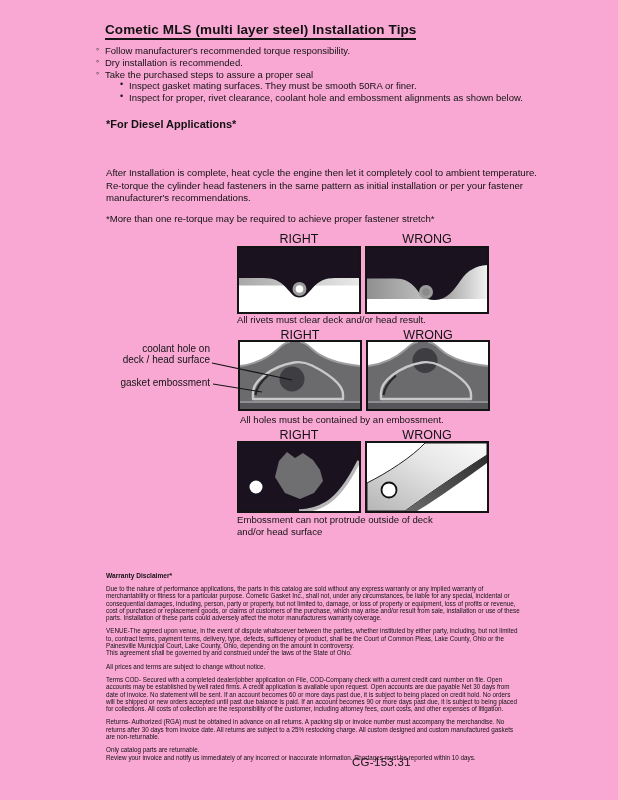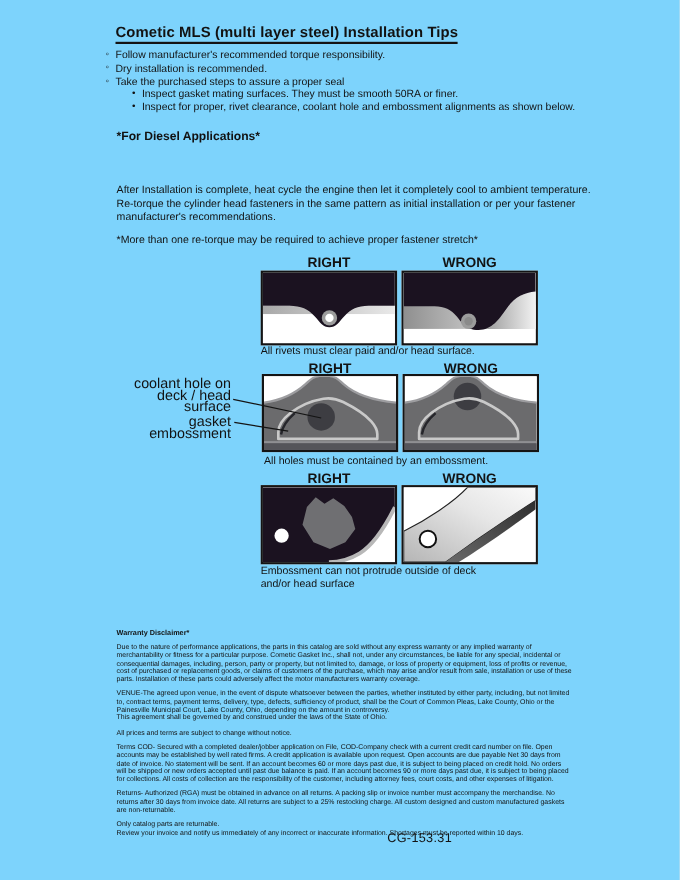--- a/index.html
+++ b/index.html
@@ -1,38 +1,38 @@
 <!DOCTYPE html>
 <html><head>
 <meta charset="utf-8">
 <style>
   html,body{margin:0;padding:0;background:#e8e8e8;}
-  .page{position:relative;width:618px;height:800px;background:#7dd3fc;
+  .page{position:relative;width:618px;height:800px;background:#f9a8d4;
         font-family:"Liberation Sans",sans-serif;color:#121212;overflow:hidden;}
 
   .title{position:absolute;left:105px;top:22px;font-size:13.5px;font-weight:bold;
          letter-spacing:.1px;border-bottom:2px solid #141414;padding-bottom:1px;}
 
   .bullets{position:absolute;left:96px;top:45px;width:450px;font-size:9.5px;line-height:11.8px;}
   .b{position:relative;padding-left:9px;}
   .b::before{content:"◦";position:absolute;left:0;top:-1px;font-size:9px;}
   .sb{position:relative;margin-left:24px;padding-left:9px;}
   .sb::before{content:"•";position:absolute;left:0;top:-1px;font-size:9px;}
 
   .h2{position:absolute;left:106px;top:118px;font-size:11px;font-weight:bold;}
   .para{position:absolute;left:106px;width:432px;font-size:9.6px;line-height:12.6px;}
   .p1{top:135px;} .p2{top:167px;} .p3{top:213px;}
 
-  .dlabel{position:absolute;width:124px;text-align:center;font-weight:bold;font-size:12.5px;}
+  .dlabel{position:absolute;width:124px;text-align:center;font-weight:normal;font-size:12.5px;}
   .panel{position:absolute;width:120px;height:64px;border:2px solid #141414;background:#fff;}
   .panel svg{display:block;}
   .panel.h67{height:67px;} .panel.h68{height:68px;}
   .caption{position:absolute;font-size:9.6px;line-height:11.5px;white-space:pre-line;}
 
-  .ann{position:absolute;width:102px;text-align:right;font-size:13px;line-height:10.5px;white-space:pre-line;}
+  .ann{position:absolute;width:102px;text-align:right;font-size:10px;line-height:10.5px;white-space:pre-line;}
   .leader{position:absolute;left:205px;top:355px;}
 
   .warranty{position:absolute;left:106px;top:572px;width:414px;}
   .warranty h3{margin:0 0 6px 0;font-size:6.6px;font-weight:bold;}
   .warranty p{margin:0 0 6px 0;font-size:6.3px;line-height:7.3px;white-space:pre-line;}
 
   .code{position:absolute;left:352px;top:756px;font-size:11.5px;letter-spacing:.3px;}
 </style>
 </head>
 <body>
@@ -82,21 +82,21 @@
         </defs>
       <rect width="120" height="64" fill="#fff"></rect>
       <rect x="0" y="29" width="120" height="22" fill="url(#g2)"></rect>
       <path d="M68,51 C80,49 88,41 95,31 C102,21 110,18 120,17 V51 Z" fill="url(#g2)"></path>
       <path d="M0,0 H120 V17 C109,18 101,22 94,32 C87,42 80,52 68,52 C56,52 53.5,46 48.5,40 C43,33.5 37,30.5 28,30.5 H0 Z" fill="#1b1220"></path>
       <circle cx="59" cy="44" r="7" fill="#9c9c9c"></circle>
       <circle cx="59" cy="44" r="3.8" fill="#8a8a8a"></circle>
     </svg>
   </div>
 
-  <div class="caption" style="left:237px;top:314px">All rivets must clear paid and/or head surface.</div>
+  <div class="caption" style="left:237px;top:314px">All rivets must clear deck and/or head result.</div>
 
   <div class="dlabel" style="left:238px;top:328px">RIGHT</div>
   <div class="dlabel" style="left:366px;top:328px">WRONG</div>
 
   <div class="ann" style="left:108px;top:344px">coolant hole on
 deck / head surface</div>
   <div class="ann" style="left:108px;top:378px">gasket embossment</div>
 
   <div class="panel h67" style="left:238px;top:340px">
     <svg width="120" height="67" viewBox="0 0 120 67">

